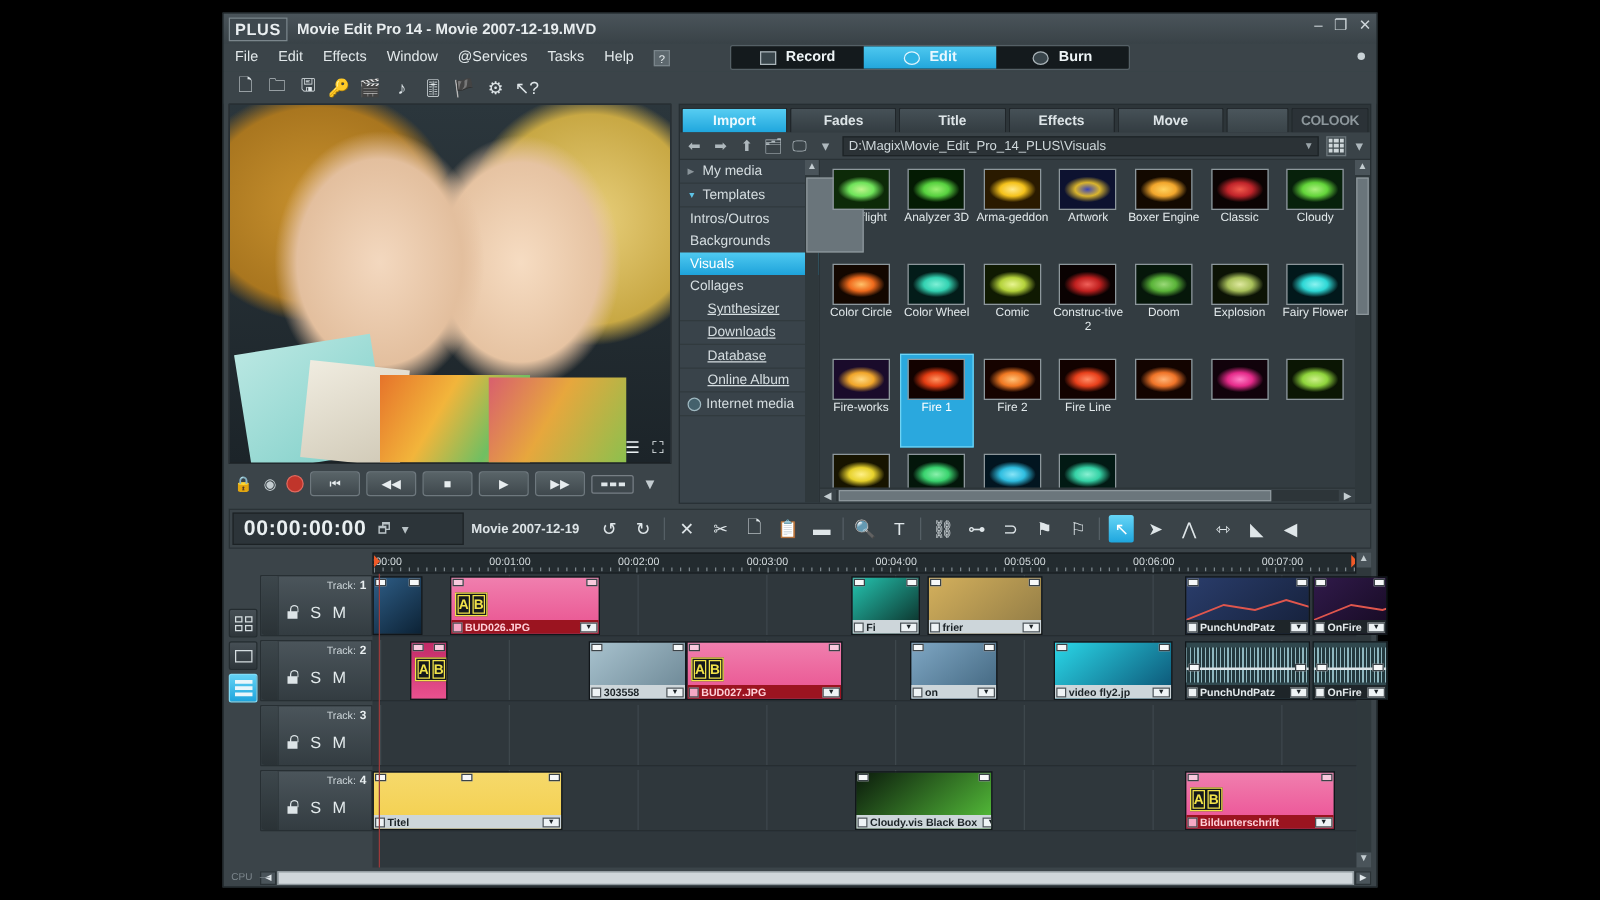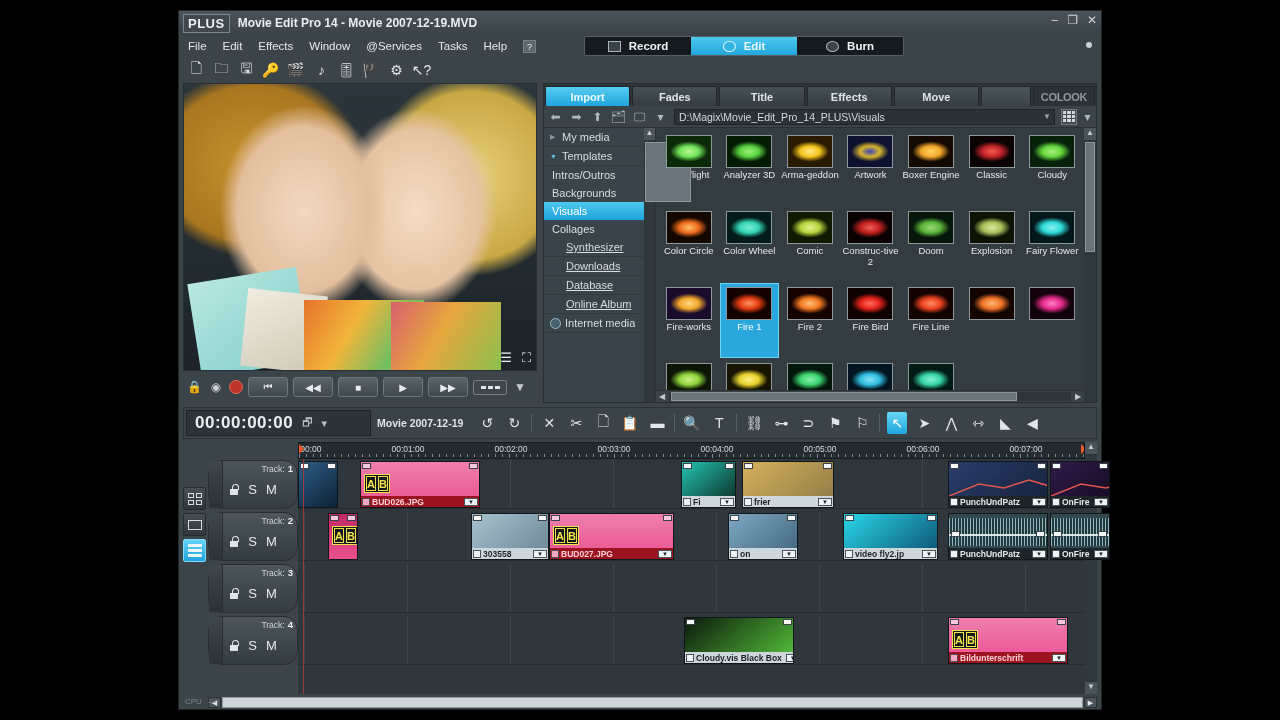--- a/index.html
+++ b/index.html
@@ -230,21 +230,21 @@
   .tlmode .m4 { display: grid; grid-template-columns: 1fr 1fr; gap: 2px; }
   .tlmode .m4 i { width: 6px; height: 5px; border: 1px solid #d6dee1; display: block; }
   .tlmode .m1 { width: 14px; height: 10px; border: 1px solid #d6dee1; }
   .tlmode .ml { display: flex; flex-direction: column; gap: 2px; }
   .tlmode .ml i { width: 14px; height: 3px; background: #eaf6fb; display: block; }
 
   .tlmain { flex: 1; display: flex; flex-direction: column; min-width: 0; }
   .tltop { flex: 1; display: flex; min-height: 0; }
   .trackheads { width: 90px; display: flex; flex-direction: column; padding-top: 18px; gap: 3px; }
   .thead {
-    height: 49px; border: 1px solid #272f33; border-radius: 14px;
+    height: 49px; border: 1px solid #272f33; border-radius: 1px;
     background: linear-gradient(#4b555b, #333c41);
     position: relative; display: flex; align-items: center;
   }
   .thead .tnum { position: absolute; right: 4px; top: 2px; font-size: 8.5px; color: #ccd5d9; }
   .thead .tnum b { color: #e9eff1; margin-left: 3px; font-size: 9.5px; }
   .thead .ctrls { display: flex; align-items: center; gap: 9px; width: 100%; justify-content: center; padding-top: 10px; }
   .lockicon { width: 10px; height: 11px; position: relative; }
   .lockicon i { position: absolute; bottom: 0; left: 1px; width: 8px; height: 6px; background: #dde4e7; }
   .lockicon b { position: absolute; top: 0; left: 3px; width: 7px; height: 6px; border: 1.5px solid #dde4e7; border-bottom: none; border-radius: 4px 4px 0 0; }
   .sm { font-size: 13px; color: #e3eaec; font-weight: 500; }
@@ -514,24 +514,20 @@
                 <div class="thumb" style="background: radial-gradient(22px 12px, rgb(255, 217, 130) 0%, rgb(240, 165, 42) 45%, rgb(26, 11, 43) 85%);"></div>
                 <div class="clabel">Fire-works</div>
               </div>
               <div class="cell sel">
                 <div class="thumb" style="background: radial-gradient(22px 12px, rgb(255, 148, 96) 0%, rgb(226, 60, 18) 45%, rgb(19, 2, 0) 85%);"></div>
                 <div class="clabel">Fire 1</div>
               </div>
               <div class="cell">
                 <div class="thumb" style="background: radial-gradient(22px 12px, rgb(255, 194, 120) 0%, rgb(240, 120, 34) 45%, rgb(22, 3, 0) 85%);"></div>
                 <div class="clabel">Fire 2</div>
-              </div>
-              <div class="cell">
-                <div class="thumb" style="background: radial-gradient(22px 12px, rgb(255, 108, 87) 0%, rgb(226, 34, 26) 45%, rgb(15, 1, 0) 85%);"></div>
-                <div class="clabel">Fire Bird</div>
               </div>
               <div class="cell">
                 <div class="thumb" style="background: radial-gradient(22px 12px, rgb(255, 140, 102) 0%, rgb(232, 64, 27) 45%, rgb(18, 2, 0) 85%);"></div>
                 <div class="clabel">Fire Line</div>
               </div>
               <div class="cell">
                 <div class="thumb" style="background: radial-gradient(22px 12px, rgb(255, 180, 119) 0%, rgb(240, 116, 40) 45%, rgb(19, 4, 0) 85%);"></div>
                 <div class="clabel"></div>
               </div>
               <div class="cell">
@@ -984,20 +980,31 @@
               </div>
               <div class="track">
                 <div class="vline" style="left: 6px;"></div>
                 <div class="vline" style="left: 109px;"></div>
                 <div class="vline" style="left: 212px;"></div>
                 <div class="vline" style="left: 315px;"></div>
                 <div class="vline" style="left: 418px;"></div>
                 <div class="vline" style="left: 521px;"></div>
                 <div class="vline" style="left: 624px;"></div>
                 <div class="vline" style="left: 727px;"></div>
+                <div class="clip" style="left: 0px; width: 152px; background: linear-gradient(rgb(246, 217, 107), rgb(243, 207, 77));">
+                  <div class="handle" style="left:1px;top:1px;"></div>
+                  <div class="handle" style="left:70px;top:1px;"></div>
+                  <div class="handle" style="right:1px;top:1px;"></div>
+                  <div class="cliplabel light">
+                    <span class="sqbtn"></span>
+                    <span>Titel</span>
+                    <span style="flex:1"></span>
+                    <span class="dropdn">▼</span>
+                  </div>
+                </div>
                 <div class="clip" style="left: 386px; width: 110px; background: linear-gradient(140deg, rgb(11, 26, 12), rgb(87, 196, 59));">
                   <div class="handle" style="left:1px;top:1px;"></div>
                   <div class="handle" style="right:1px;top:1px;"></div>
                   <div class="cliplabel light">
                     <span class="sqbtn"></span>
                     <span>Cloudy.vis Black Box</span>
                     <span style="flex:1"></span>
                     <span class="dropdn">▼</span>
                   </div>
                 </div>

